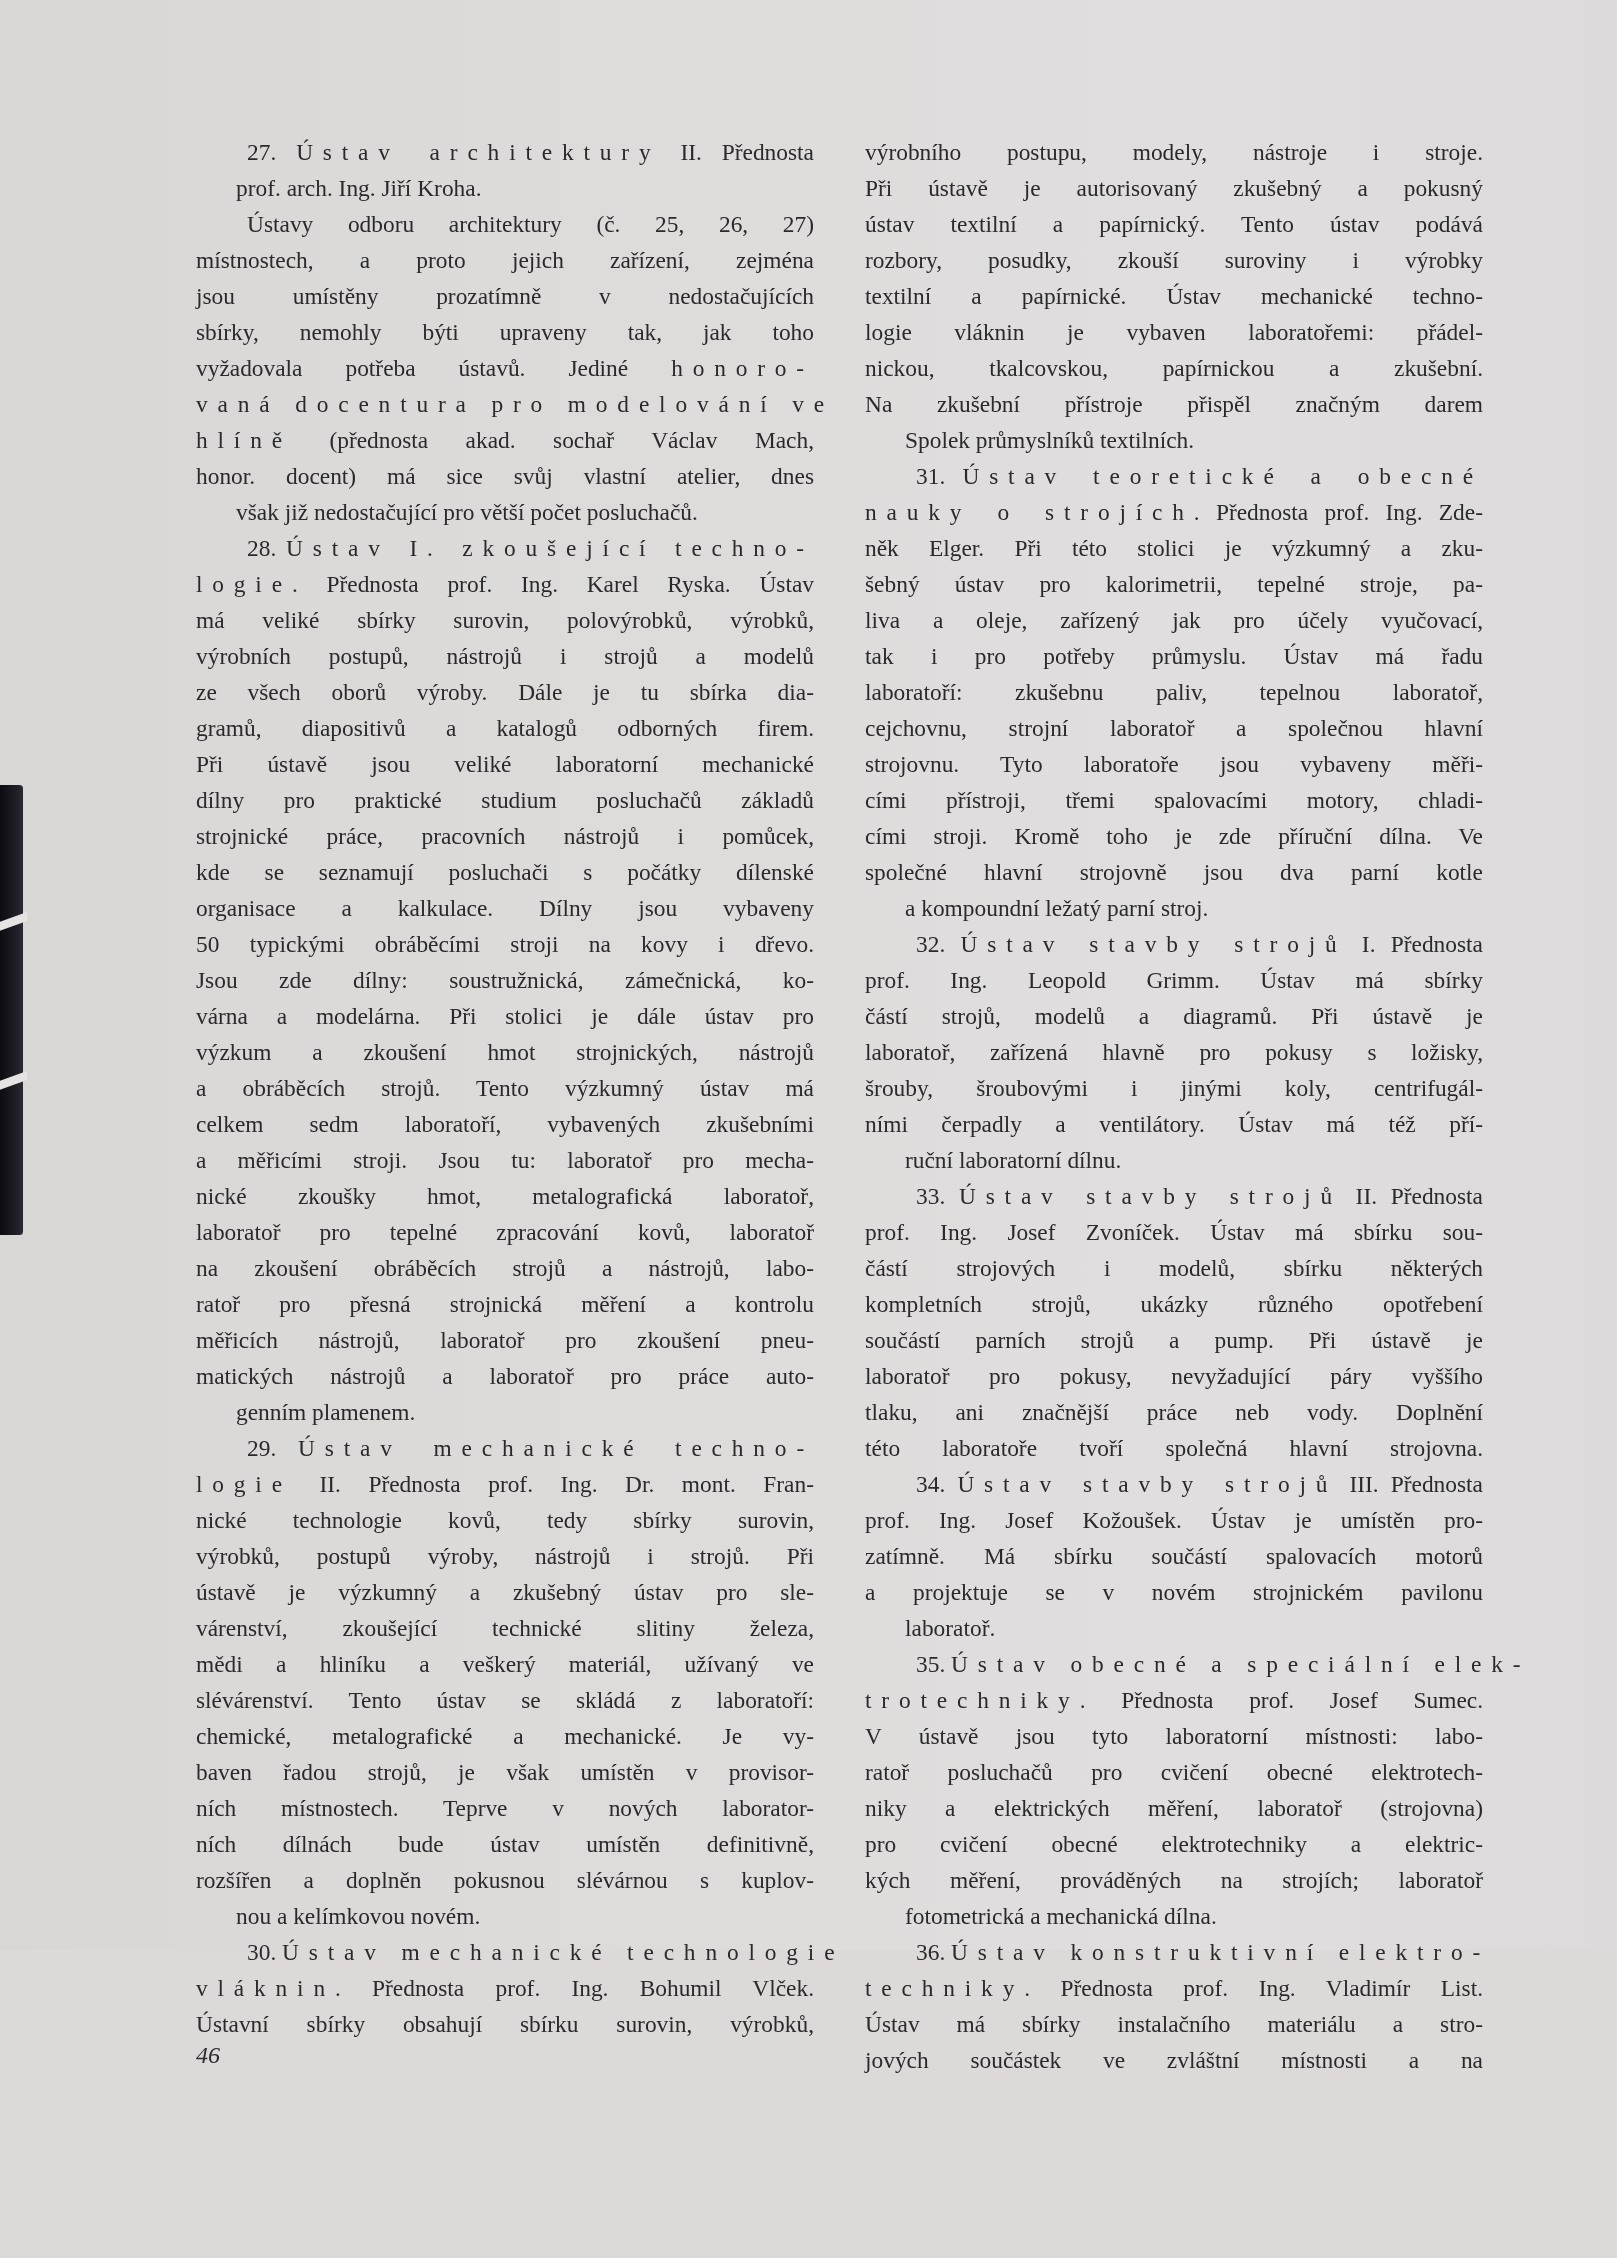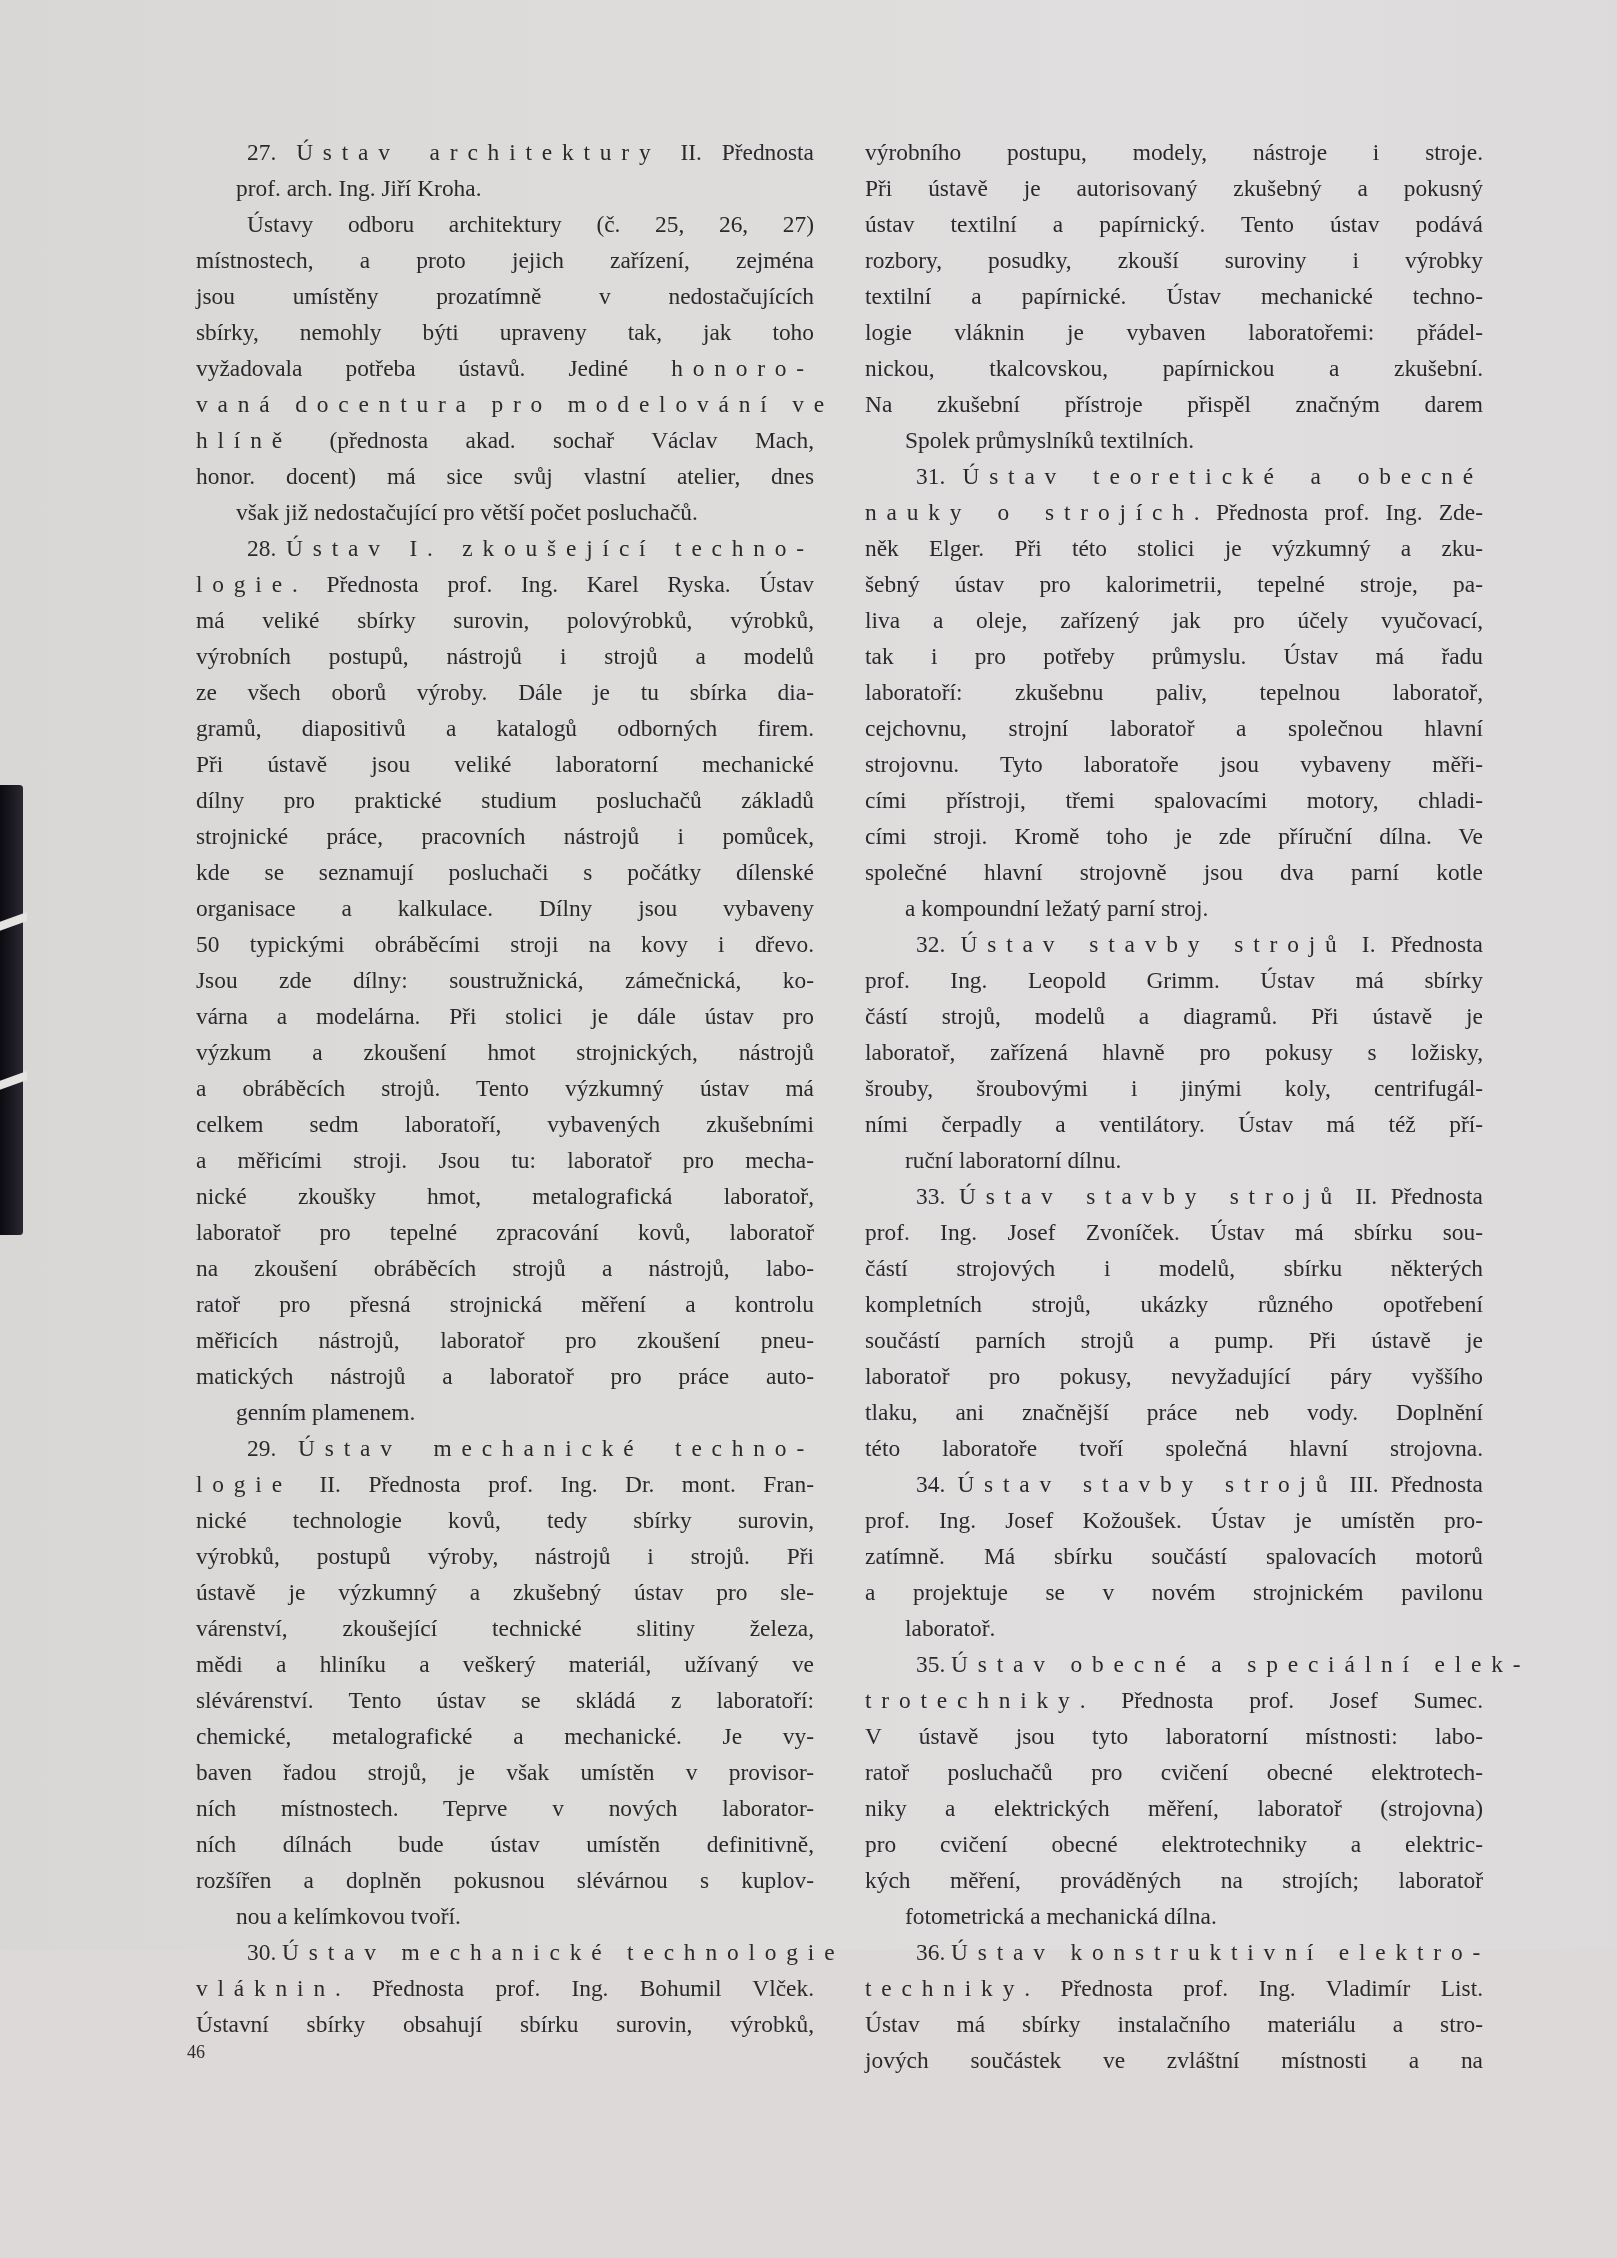--- a/index.html
+++ b/index.html
@@ -28,22 +28,22 @@
   .col-right { left: 865px; top: 134px; }
   .line {
     display: block; white-space: nowrap;
     text-align: justify; text-align-last: justify;
     height: 36px;
   }
   .line.last { text-align-last: left; margin-left: 40px; }
   .line.indent { padding-left: 51px; }
   .sp { letter-spacing: 0.42em; }
   .page-number {
-    position: absolute; left: 187px; top: 2042px;
-    font-size: 18px; color: #2d2d30;
+    position: absolute; left: 196px; top: 2042px;
+    font-size: 24px; font-style: italic; color: #2d2d30;
   }
 </style>
 </head>
 <body>
 
 <div class="page">
   <div class="binder">
     <div class="notch" style="top:132px"></div>
     <div class="notch" style="top:291px"></div>
   </div>
@@ -91,21 +91,21 @@
       <span class="line"><span>výrobků, postupů výroby, nástrojů i strojů. Při</span></span>
       <span class="line"><span>ústavě je výzkumný a zkušebný ústav pro sle-</span></span>
       <span class="line"><span>várenství, zkoušející technické slitiny železa,</span></span>
       <span class="line"><span>mědi a hliníku a veškerý materiál, užívaný ve</span></span>
       <span class="line"><span>slévárenství. Tento ústav se skládá z laboratoří:</span></span>
       <span class="line"><span>chemické, metalografické a mechanické. Je vy-</span></span>
       <span class="line"><span>baven řadou strojů, je však umístěn v provisor-</span></span>
       <span class="line"><span>ních místnostech. Teprve v nových laborator-</span></span>
       <span class="line"><span>ních dílnách bude ústav umístěn definitivně,</span></span>
       <span class="line"><span>rozšířen a doplněn pokusnou slévárnou s kuplov-</span></span>
-      <span class="line last"><span>nou a kelímkovou tvoří.</span></span>
+      <span class="line last"><span>nou a kelímkovou novém.</span></span>
       <span class="line indent"><span>30. </span><span class="sp">Ústav mechanické technologie</span></span>
       <span class="line"><span class="sp">vláknin</span><span>. Přednosta prof. Ing. Bohumil Vlček.</span></span>
       <span class="line"><span>Ústavní sbírky obsahují sbírku surovin, výrobků,</span></span>
     </div>
   <div class="column col-right" id="col-right">
       <span class="line"><span>výrobního postupu, modely, nástroje i stroje.</span></span>
       <span class="line"><span>Při ústavě je autorisovaný zkušebný a pokusný</span></span>
       <span class="line"><span>ústav textilní a papírnický. Tento ústav podává</span></span>
       <span class="line"><span>rozbory, posudky, zkouší suroviny i výrobky</span></span>
       <span class="line"><span>textilní a papírnické. Ústav mechanické techno-</span></span>

